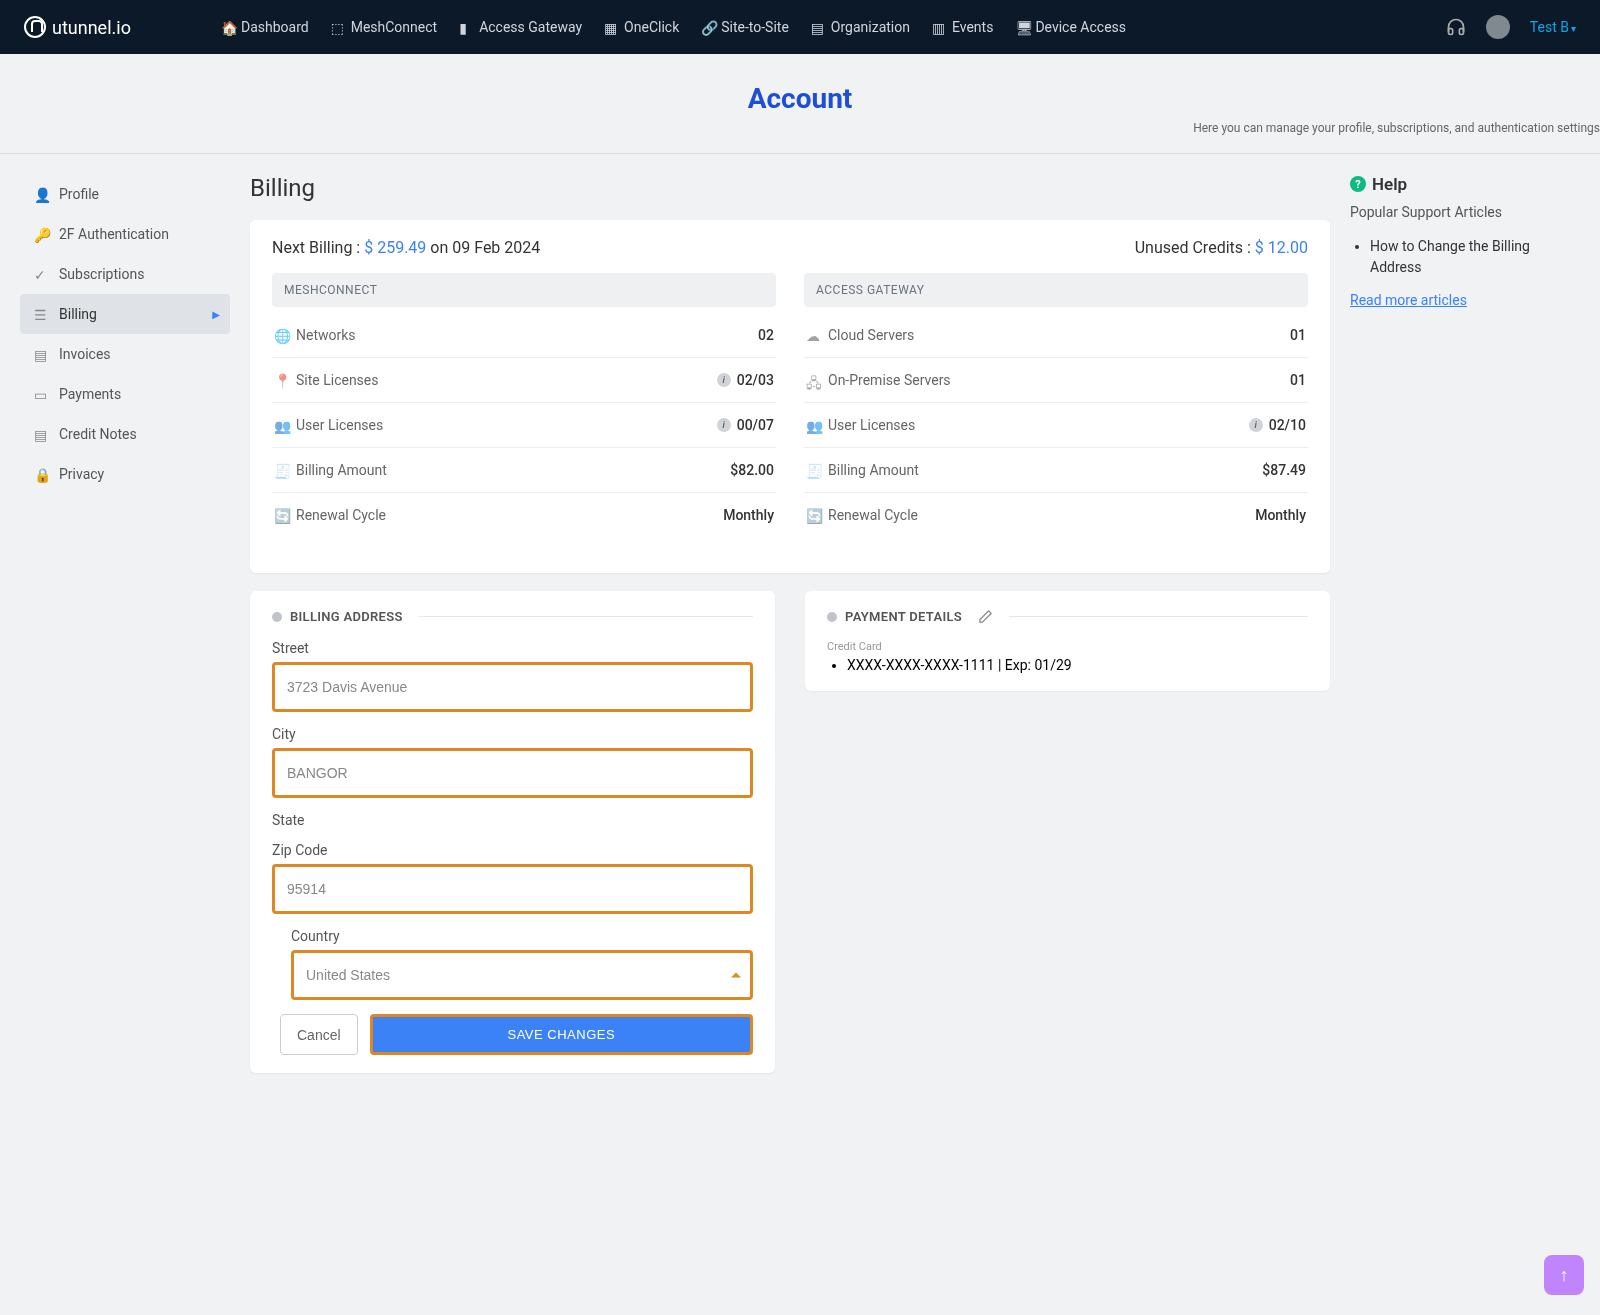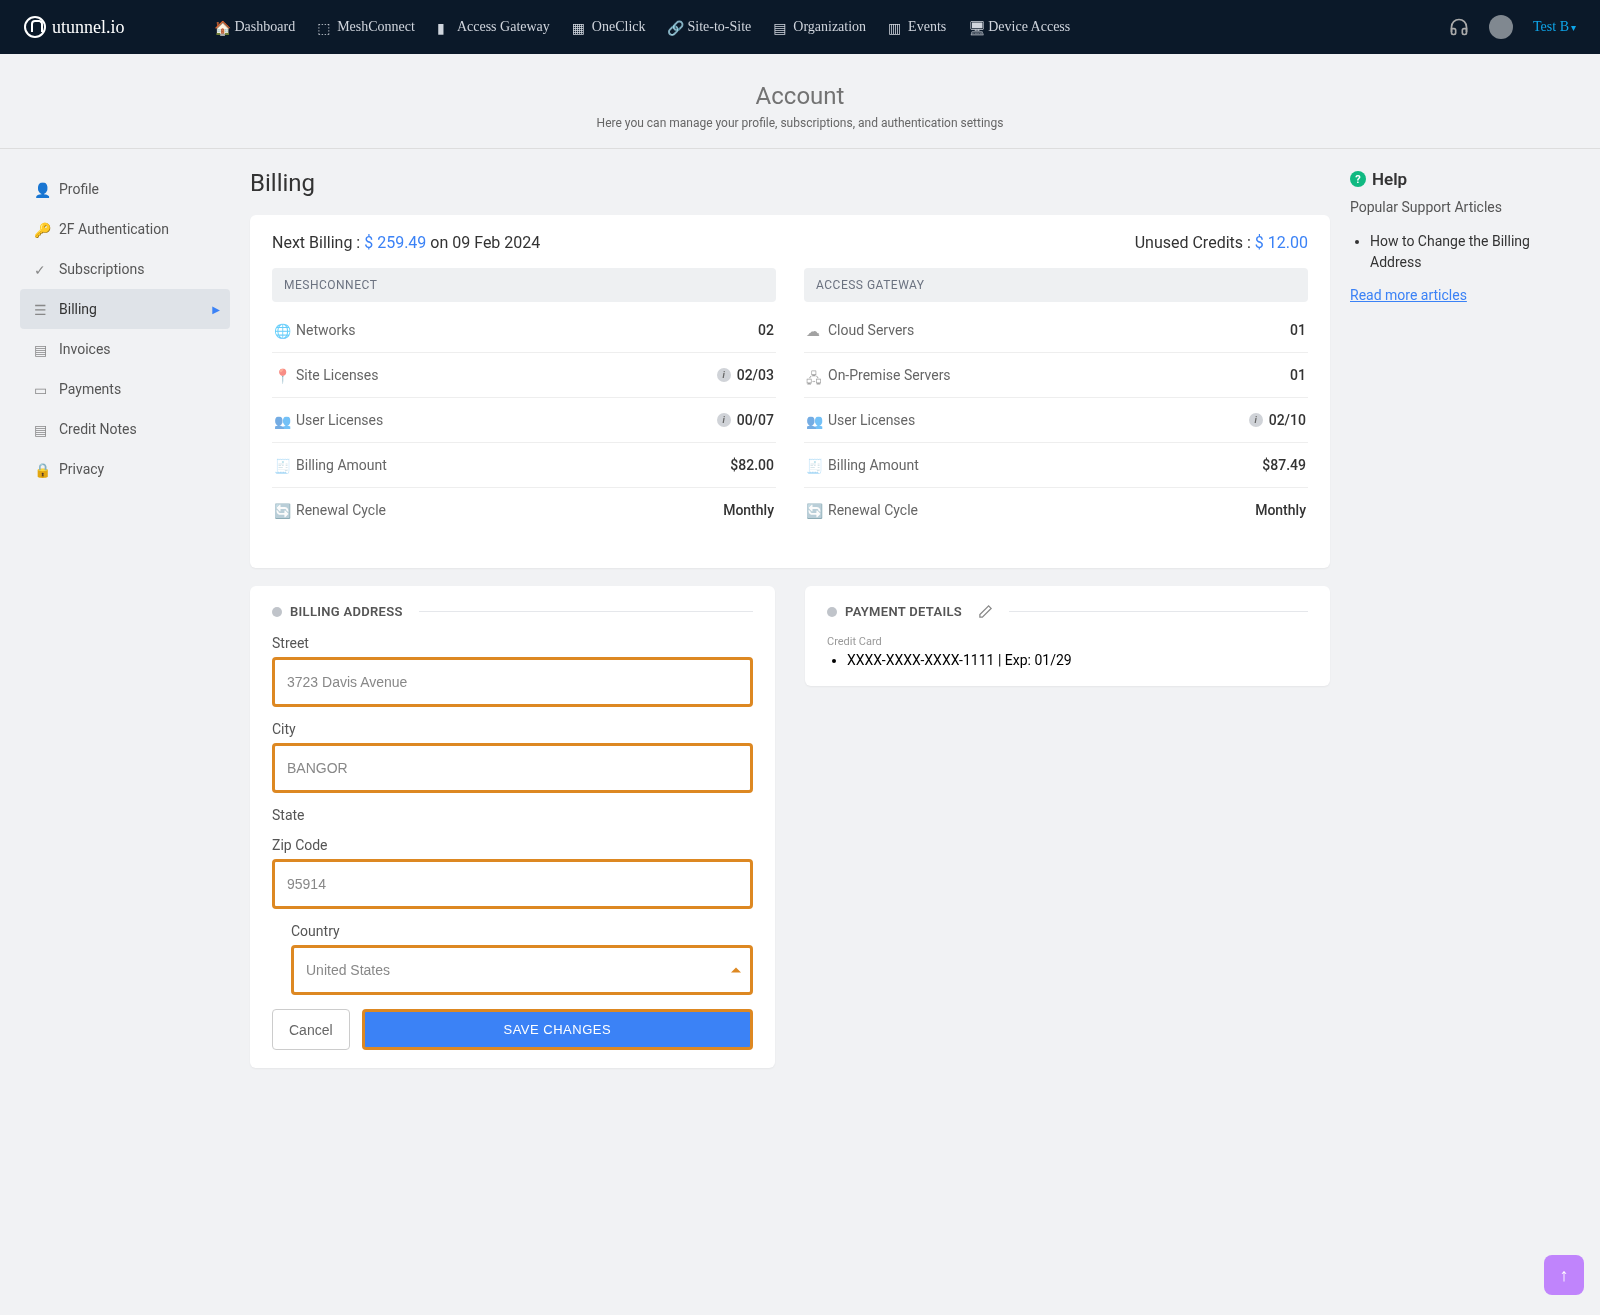--- a/index.html
+++ b/index.html
@@ -1,31 +1,31 @@
 <!DOCTYPE html>
 <html><head>
 <meta charset="utf-8">
 <style>
 * { box-sizing: border-box; margin: 0; padding: 0; }
 body { font-family: -apple-system, BlinkMacSystemFont, "Segoe UI", Roboto, Arial, sans-serif; background: #f1f2f4; color: #333; font-size: 14px; }
-.topbar { background: #0b1929; color: #fff; height: 54px; display: flex; align-items: center; padding: 16px 24px; font-family: Liberation Serif, serif; }
+.topbar { background: #0b1929; color: #fff; height: 54px; display: flex; align-items: center; padding: 16px 24px; }
 .logo { display: flex; align-items: center; gap: 6px; font-size: 18px; font-weight: 400; }
 .logo-icon { width: 22px; height: 22px; border: 2px solid #fff; border-radius: 50%; position: relative; }
 .logo-icon::after { content: ''; position: absolute; width: 8px; height: 10px; border: 2px solid #fff; border-bottom: none; border-radius: 4px 4px 0 0; top: 2px; left: 5px; }
 .nav { display: flex; gap: 22px; margin-left: 90px; flex: 1; }
 .nav-item { color: #d0d5dd; font-size: 14px; cursor: pointer; display: flex; align-items: center; gap: 6px; }
 .nav-icon { width: 14px; height: 14px; display: inline-block; }
 .topbar-right { display: flex; align-items: center; gap: 20px; }
 .avatar { width: 24px; height: 24px; background: #808890; border-radius: 50%; }
 .user-name { color: #0ea5e9; font-size: 14px; cursor: pointer; }
 .caret { font-size: 10px; margin-left: 2px; }
 
 .page-header { background: #f1f2f4; text-align: center; padding: 28px 0 18px; border-bottom: 1px solid #ddd; }
-.page-title { font-size: 24px; font-weight: 400; color: #737373; }
-.page-sub { font-size: 12px; color: #666; margin-top: 6px; }
+.page-title { font-size: 28px; font-weight: 700; color: #1d4ed8; }
+.page-sub { font-size: 12px; color: #666; margin-top: 6px; text-align: right; }
 
 .container { display: flex; max-width: 1600px; margin: 0 auto; padding: 0 20px; gap: 20px; }
 .sidebar { width: 210px; padding-top: 20px; }
 .side-item { display: flex; align-items: center; gap: 10px; padding: 12px 14px; color: #555; cursor: pointer; border-radius: 4px; font-size: 14px; }
 .side-item.active { background: #dfe3e8; color: #333; position: relative; }
 .side-item.active::after { content: '▶'; position: absolute; right: 10px; color: #3b82f6; font-size: 10px; }
 .side-icon { width: 15px; height: 15px; display: inline-block; color: #888; }
 
 .main { flex: 1; padding-top: 20px; }
 .breadcrumb { font-size: 13px; color: #888; margin-bottom: 8px; letter-spacing: 0.3px; }
@@ -49,21 +49,21 @@
 .panel-title { display: flex; align-items: center; gap: 8px; font-size: 13px; font-weight: 600; color: #555; margin-bottom: 16px; letter-spacing: 0.3px; }
 .panel-title::after { content: ''; flex: 1; height: 1px; background: #e5e7eb; margin-left: 8px; }
 .panel-dot { width: 10px; height: 10px; border-radius: 50%; background: #c0c4ca; }
 
 .form-group { margin-bottom: 14px; }
 .form-label { font-size: 14px; color: #555; margin-bottom: 6px; display: block; }
 .form-input { width: 100%; border: 3px solid #dd8822; border-radius: 4px; padding: 14px 12px; font-size: 14px; color: #888; background: #fff; }
 .form-select { position: relative; margin-left: 19px; }
 .form-select .arrow { position: absolute; right: 12px; top: 50%; transform: translateY(-50%); width: 0; height: 0; border-left: 5px solid transparent; border-right: 5px solid transparent; border-bottom: 5px solid #dd8822; }
 
-.form-actions { display: flex; gap: 12px; }
+.form-actions { display: flex; gap: 12px; margin-left: 8px; }
 .btn-cancel { background: #fff; border: 1px solid #ccc; color: #666; padding: 10px 16px; border-radius: 4px; cursor: pointer; font-size: 14px; }
 .btn-save { flex: 1; background: #3b82f6; border: 3px solid #dd8822; color: #fff; padding: 10px 16px; border-radius: 4px; cursor: pointer; font-size: 13px; letter-spacing: 0.5px; }
 
 .payment-label { font-size: 11px; color: #999; margin-bottom: 4px; }
 .payment-list { list-style: disc; padding-left: 20px; font-size: 14px; color: #000000; }
 
 .help-col { width: 230px; padding-top: 20px; }
 .help-title { display: flex; align-items: center; gap: 6px; font-size: 17px; font-weight: 600; margin-bottom: 10px; }
 .help-q { width: 16px; height: 16px; border-radius: 50%; background: #10b981; color: #fff; font-size: 11px; display: inline-flex; align-items: center; justify-content: center; font-weight: bold; }
 .help-sub { font-size: 14px; color: #555; margin-bottom: 16px; }

